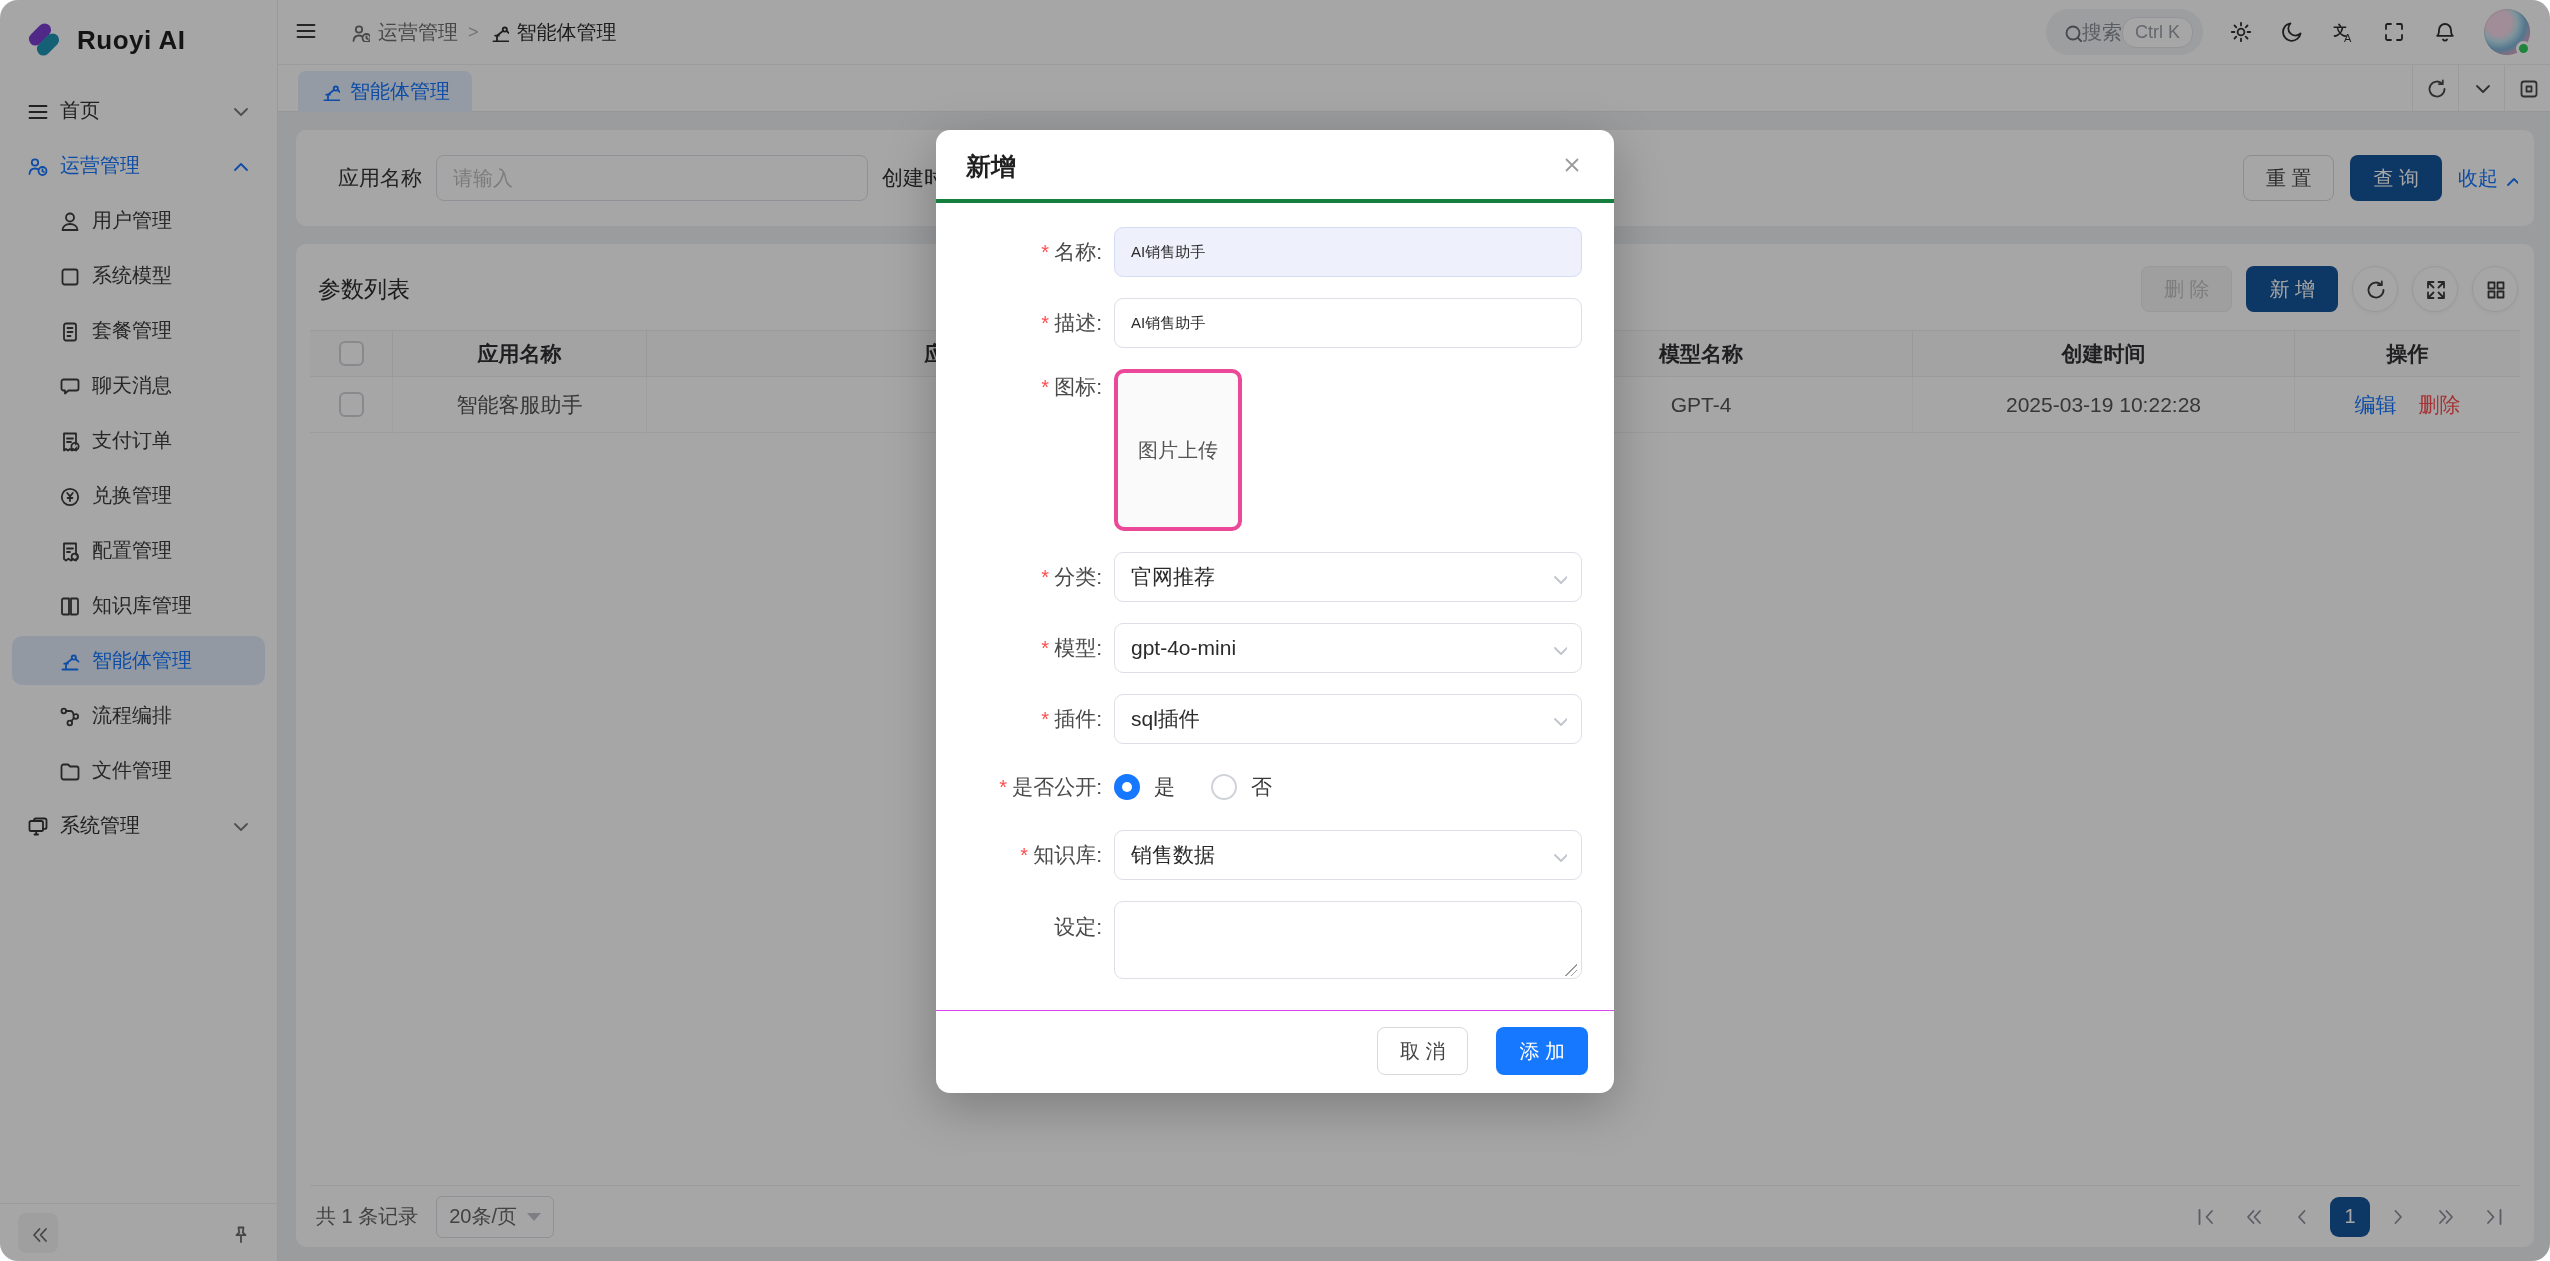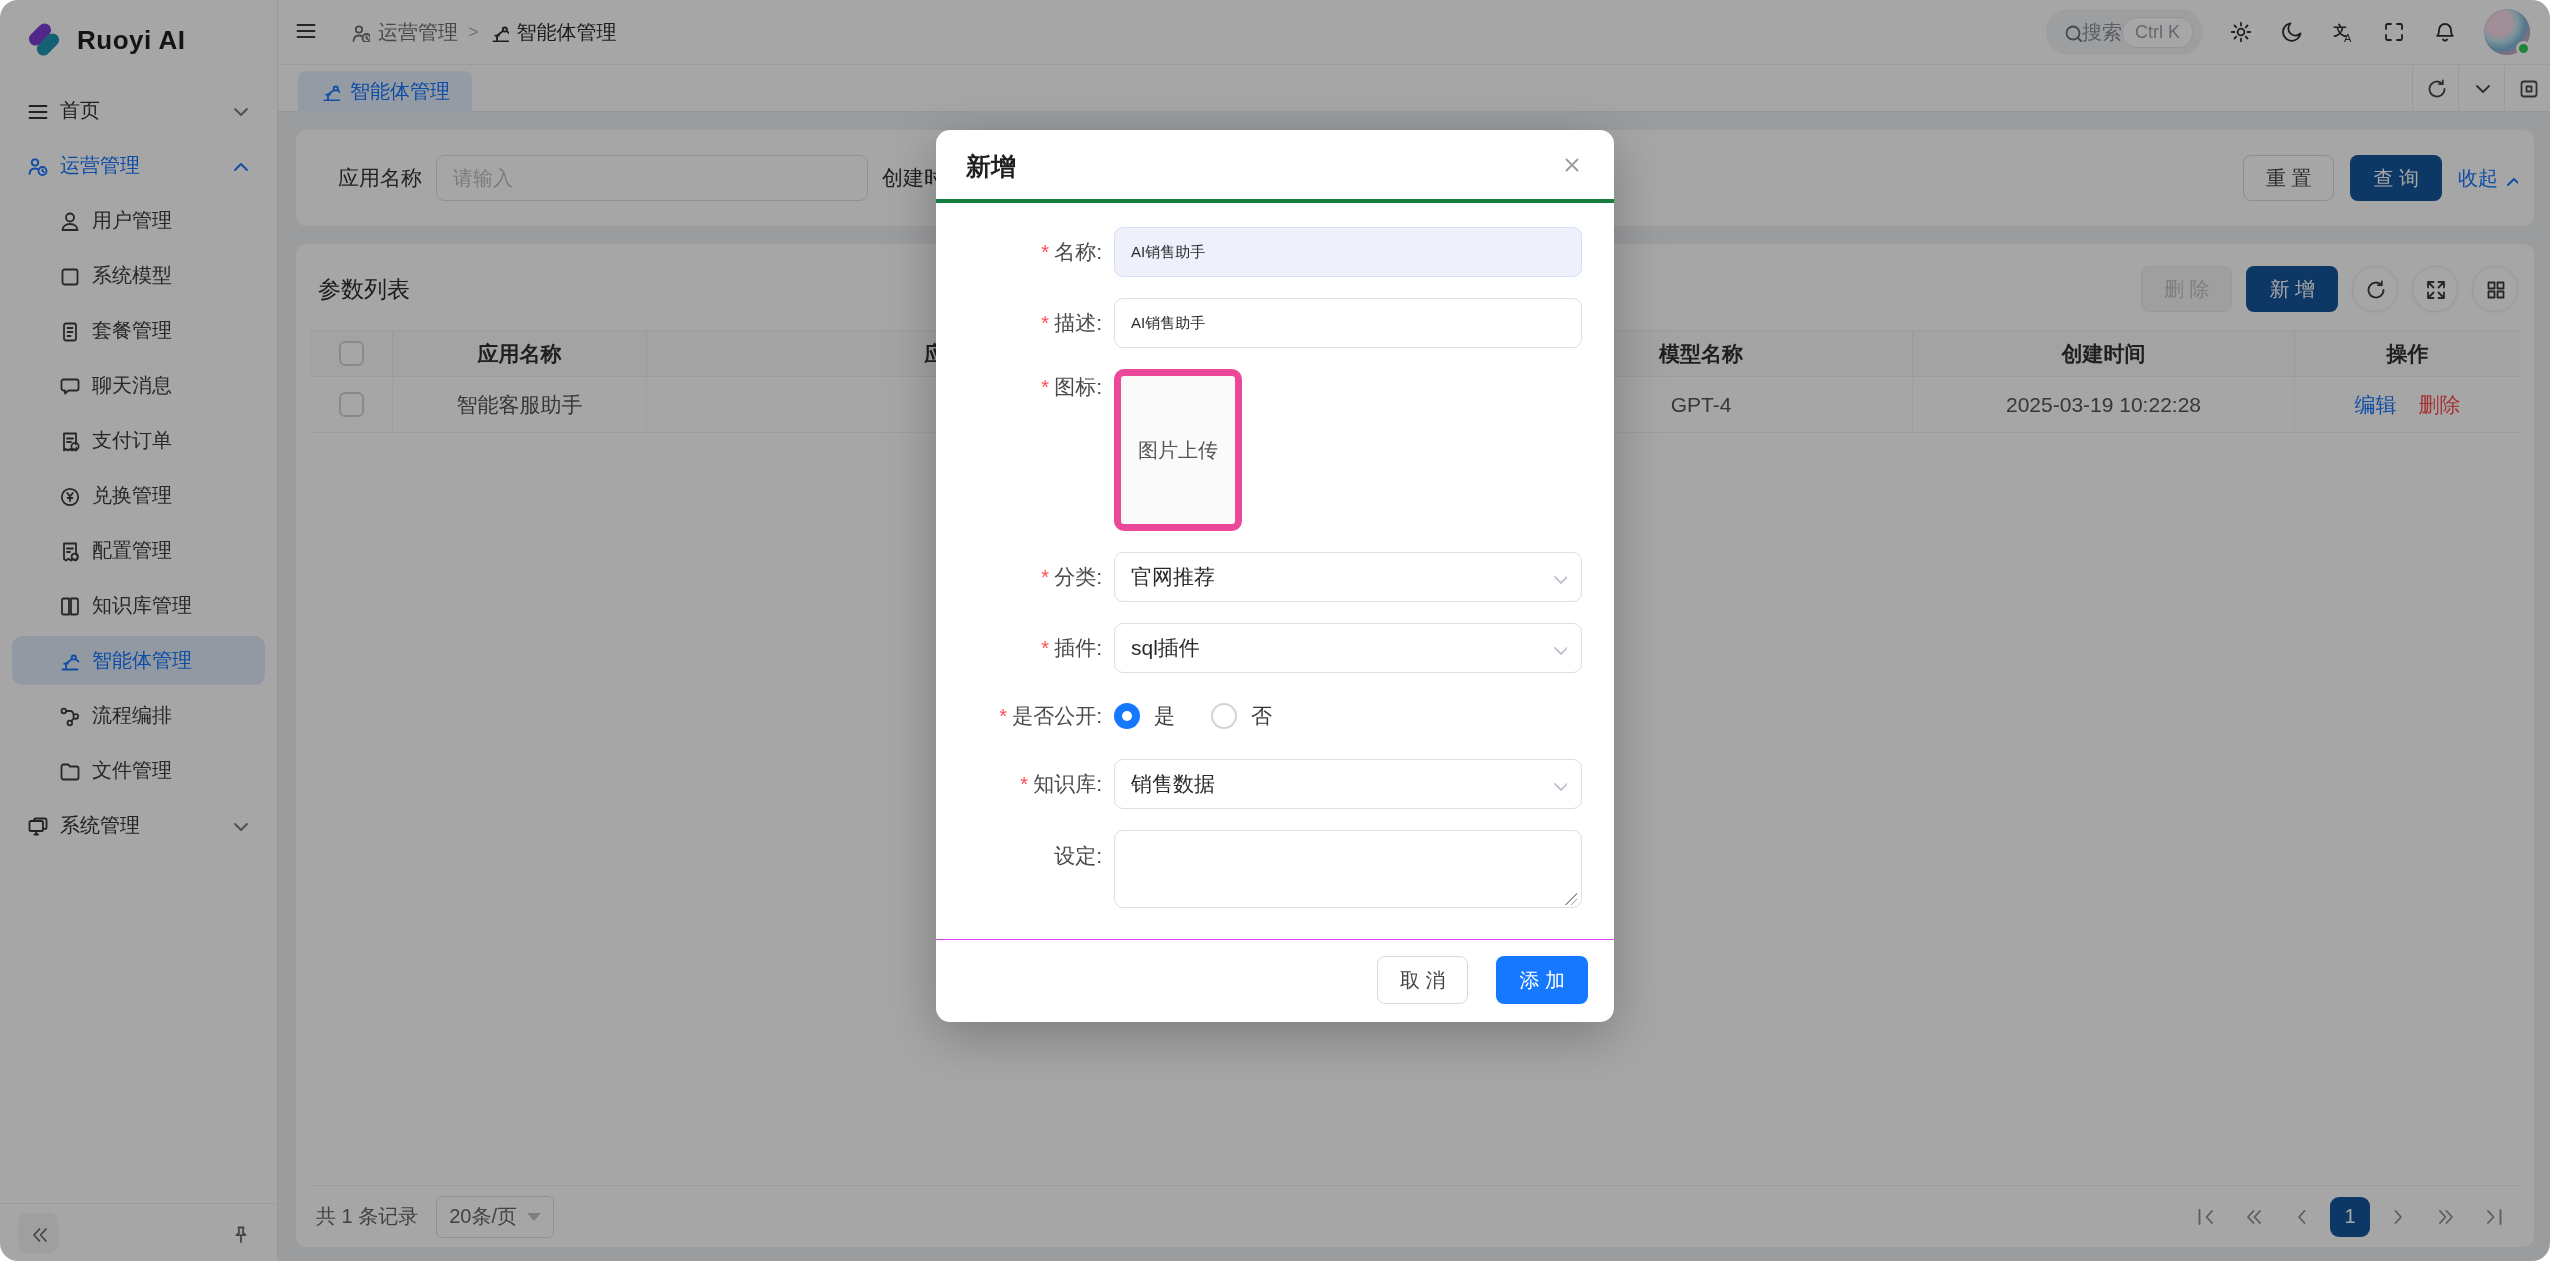--- a/index.html
+++ b/index.html
@@ -96,21 +96,21 @@
   .m-title { font-size:25px; font-weight:bold; color:#1f1f1f; }
   .m-close { margin-left:auto; width:28px; height:28px; color:#9b9b9b; cursor:pointer; }
   .m-body { padding:24px 32px 6px 0; }
   .frow { display:flex; align-items:center; margin-bottom:21px; }
   .frow.top { align-items:flex-start; }
   .flab { width:178px; flex:0 0 178px; text-align:right; padding-right:12px; font-size:21px; color:#4a4a4a; white-space:nowrap; }
   .req::before { content:"*"; color:#ff4d4f; margin-right:5px; font-size:20px; }
   .fctl { flex:1 1 auto; min-width:0; }
   .m-input { width:100%; height:50px; border:1px solid #dcdfe6; border-radius:9px; padding:0 16px; font-size:15px; color:#2b2b2b; outline:none; background:#fff; }
   .m-input.focus { background:#eef1fb; border-color:#d5dcf5; }
-  .upload-box { width:128px; height:162px; border:7px solid #ec4899; border-radius:10px; background:#fafafa; display:flex; align-items:center; justify-content:center; font-size:20px; color:#555; cursor:pointer; }
+  .upload-box { width:128px; height:162px; border:4px solid #ec4899; border-radius:10px; background:#fafafa; display:flex; align-items:center; justify-content:center; font-size:20px; color:#555; cursor:pointer; }
   .m-select { position:relative; width:100%; height:50px; border:1px solid #dcdfe6; border-radius:9px; padding:0 44px 0 16px; font-size:21px; color:#2b2b2b; display:flex; align-items:center; background:#fff; cursor:pointer; }
   .m-select .sel-chev { position:absolute; right:14px; top:50%; margin-top:-9px; width:18px; height:18px; color:#c0c4cc; }
   .radio-row { display:flex; align-items:center; gap:14px; height:44px; }
   .radio { width:26px; height:26px; border-radius:50%; position:relative; cursor:pointer; }
   .radio.on { background:#1677ff; }
   .radio.on::after { content:""; position:absolute; left:50%; top:50%; width:10px; height:10px; margin:-5px 0 0 -5px; border-radius:50%; background:#fff; }
   .radio.off { background:#fff; border:2px solid #d0d3d9; }
   .radio-lab { font-size:21px; color:#3a3a3a; margin-right:22px; cursor:pointer; }
   .m-textarea { width:100%; height:78px; border:1px solid #dcdfe6; border-radius:9px; padding:10px 14px; font-size:20px; resize:none; outline:none; position:relative; background:#fff; }
   .ta-wrap { position:relative; }
@@ -608,20 +608,31 @@
         <span class="fctl">
           <span class="m-select">
             <span>官网推荐</span>
             <svg class="ic sel-chev">
                 <use href="#i-chev-down"></use>
               </svg>
           </span>
         </span>
       </div>
 
+      <div class="frow">
+        <span class="flab req">模型:</span>
+        <span class="fctl">
+          <span class="m-select">
+            <span>gpt-4o-mini</span>
+            <svg class="ic sel-chev">
+                <use href="#i-chev-down"></use>
+              </svg>
+          </span>
+        </span>
+      </div>
 
       <div class="frow">
         <span class="flab req">插件:</span>
         <span class="fctl">
           <span class="m-select">
             <span>sql插件</span>
             <svg class="ic sel-chev">
                 <use href="#i-chev-down"></use>
               </svg>
           </span>

